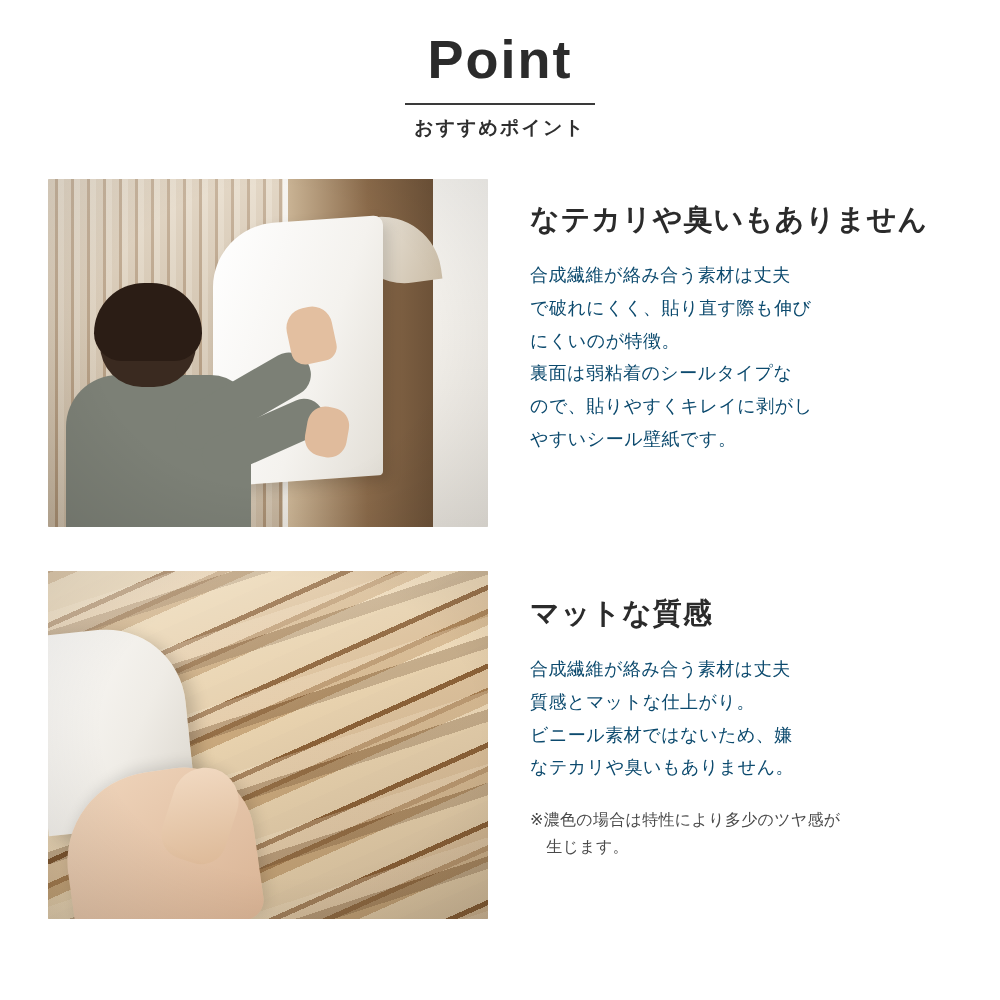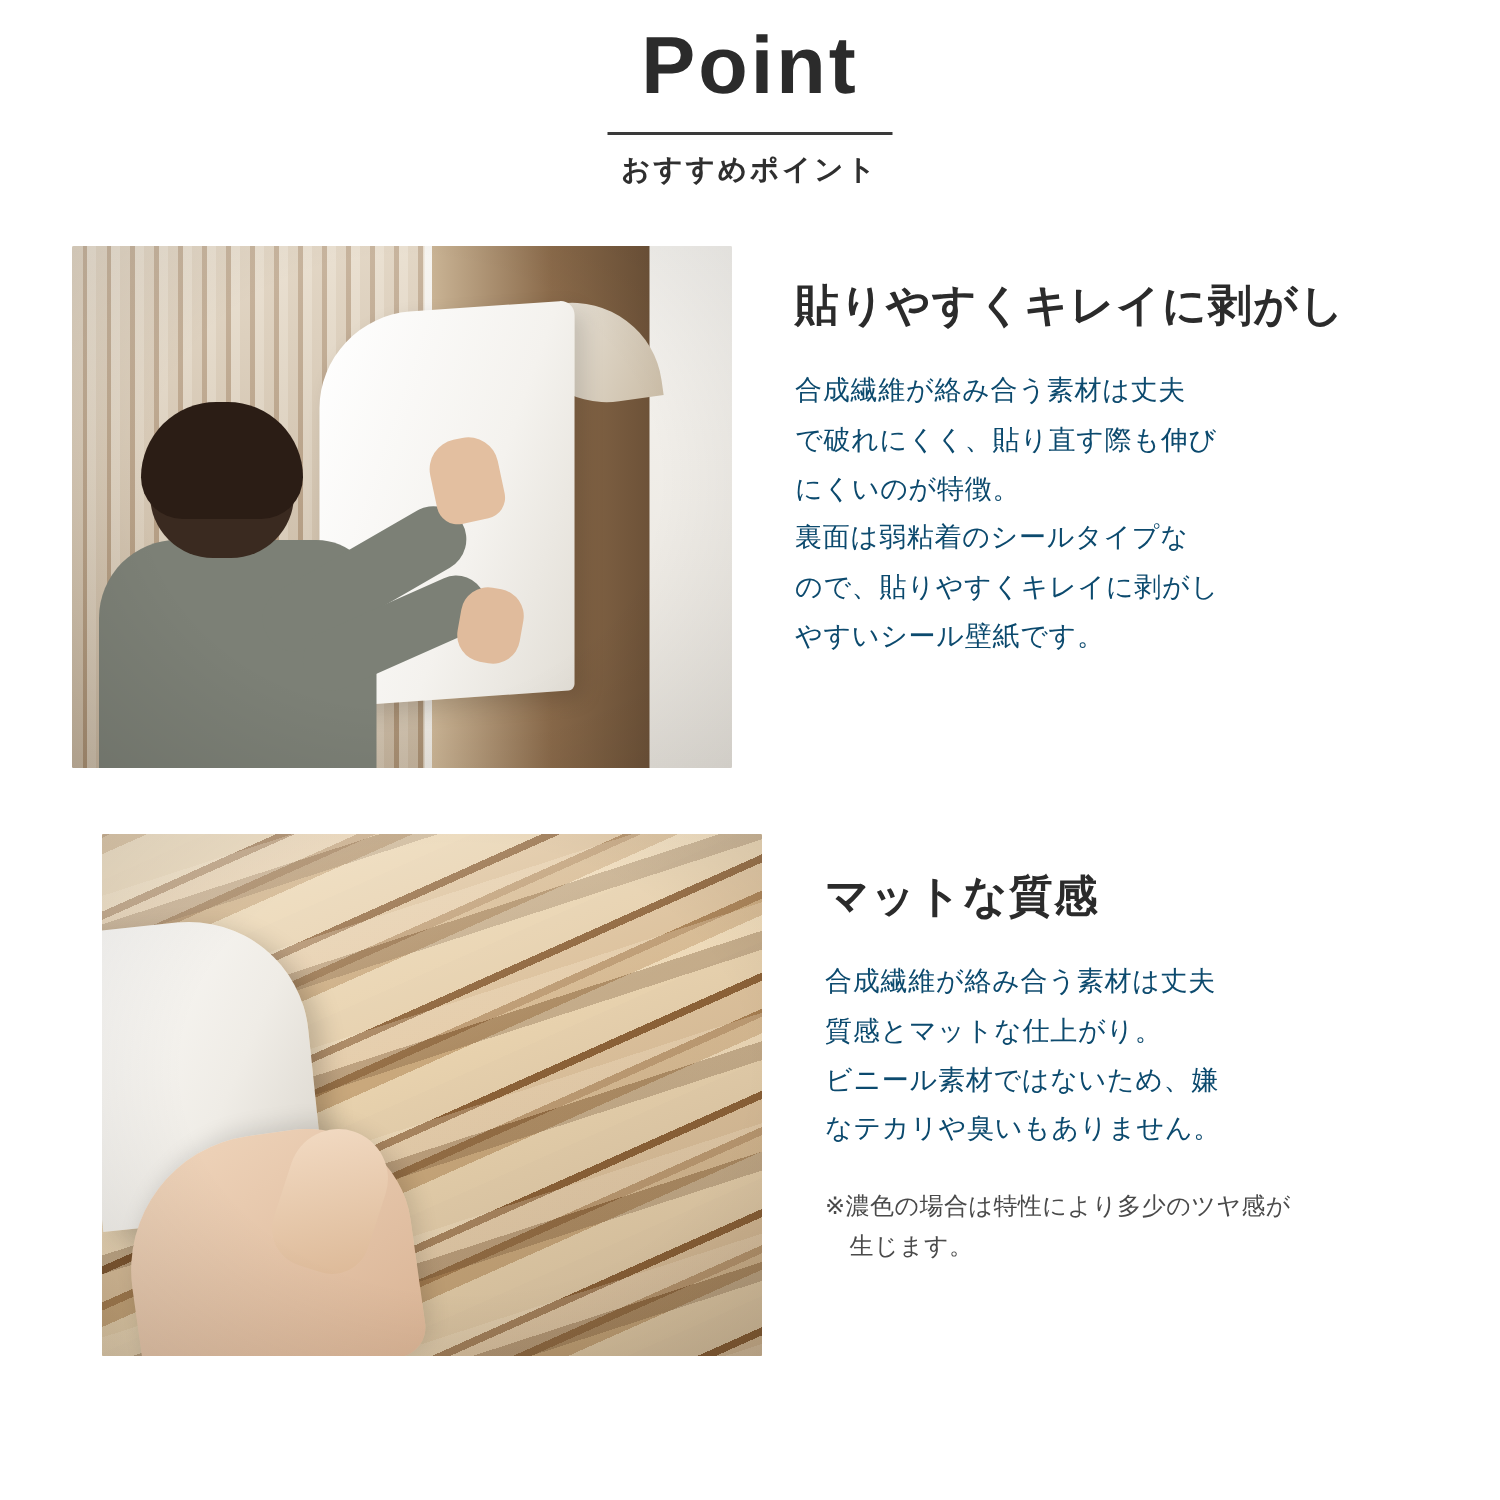--- a/index.html
+++ b/index.html
@@ -12,21 +12,21 @@
     background: #ffffff;
     font-family: "Liberation Sans", "DejaVu Sans", sans-serif;
     color: #2b2b2b;
     overflow: hidden;
     position: relative;
   }
 
   
   .header {
     width: 100%;
-    padding-top: 15px;
+    padding-top: 30px;
     text-align: center;
   }
   .header-title {
     font-size: 54px;
     font-weight: bold;
     letter-spacing: 2px;
     color: #2b2b2b;
     line-height: 1.1;
   }
   .header-rule {
@@ -44,21 +44,21 @@
   }
 
   
   .section {
     display: flex;
     align-items: flex-start;
     margin: 0 0 0 0;
     padding: 0;
   }
   .section-1 { margin-top: 38px; }
-  .section-2 { margin-top: 44px; justify-content: center; }
+  .section-2 { margin-top: 44px; }
 
   .photo {
     width: 440px;
     height: 348px;
     margin-left: 48px;
     flex: 0 0 auto;
     position: relative;
     overflow: hidden;
     border-radius: 1px;
   }
@@ -293,21 +293,21 @@
     <div class="p1-arm"></div>
     <div class="p1-arm2"></div>
     <div class="p1-head"></div>
     <div class="p1-hair"></div>
     <div class="p1-hand"></div>
     <div class="p1-hand2"></div>
     <div class="p1-vignette"></div>
   </div>
 
   <div class="text-col">
-    <div class="sec-title">貼りやすくキレイに剥がし</div>
+    <div class="sec-title">なテカリや臭いもありません</div>
     <div class="sec-body">合成繊維が絡み合う素材は丈夫
 で破れにくく、貼り直す際も伸び
 にくいのが特徴。
 裏面は弱粘着のシールタイプな
 ので、貼りやすくキレイに剥がし
 やすいシール壁紙です。</div>
   </div>
 </div>
 
 <div class="section section-2">

